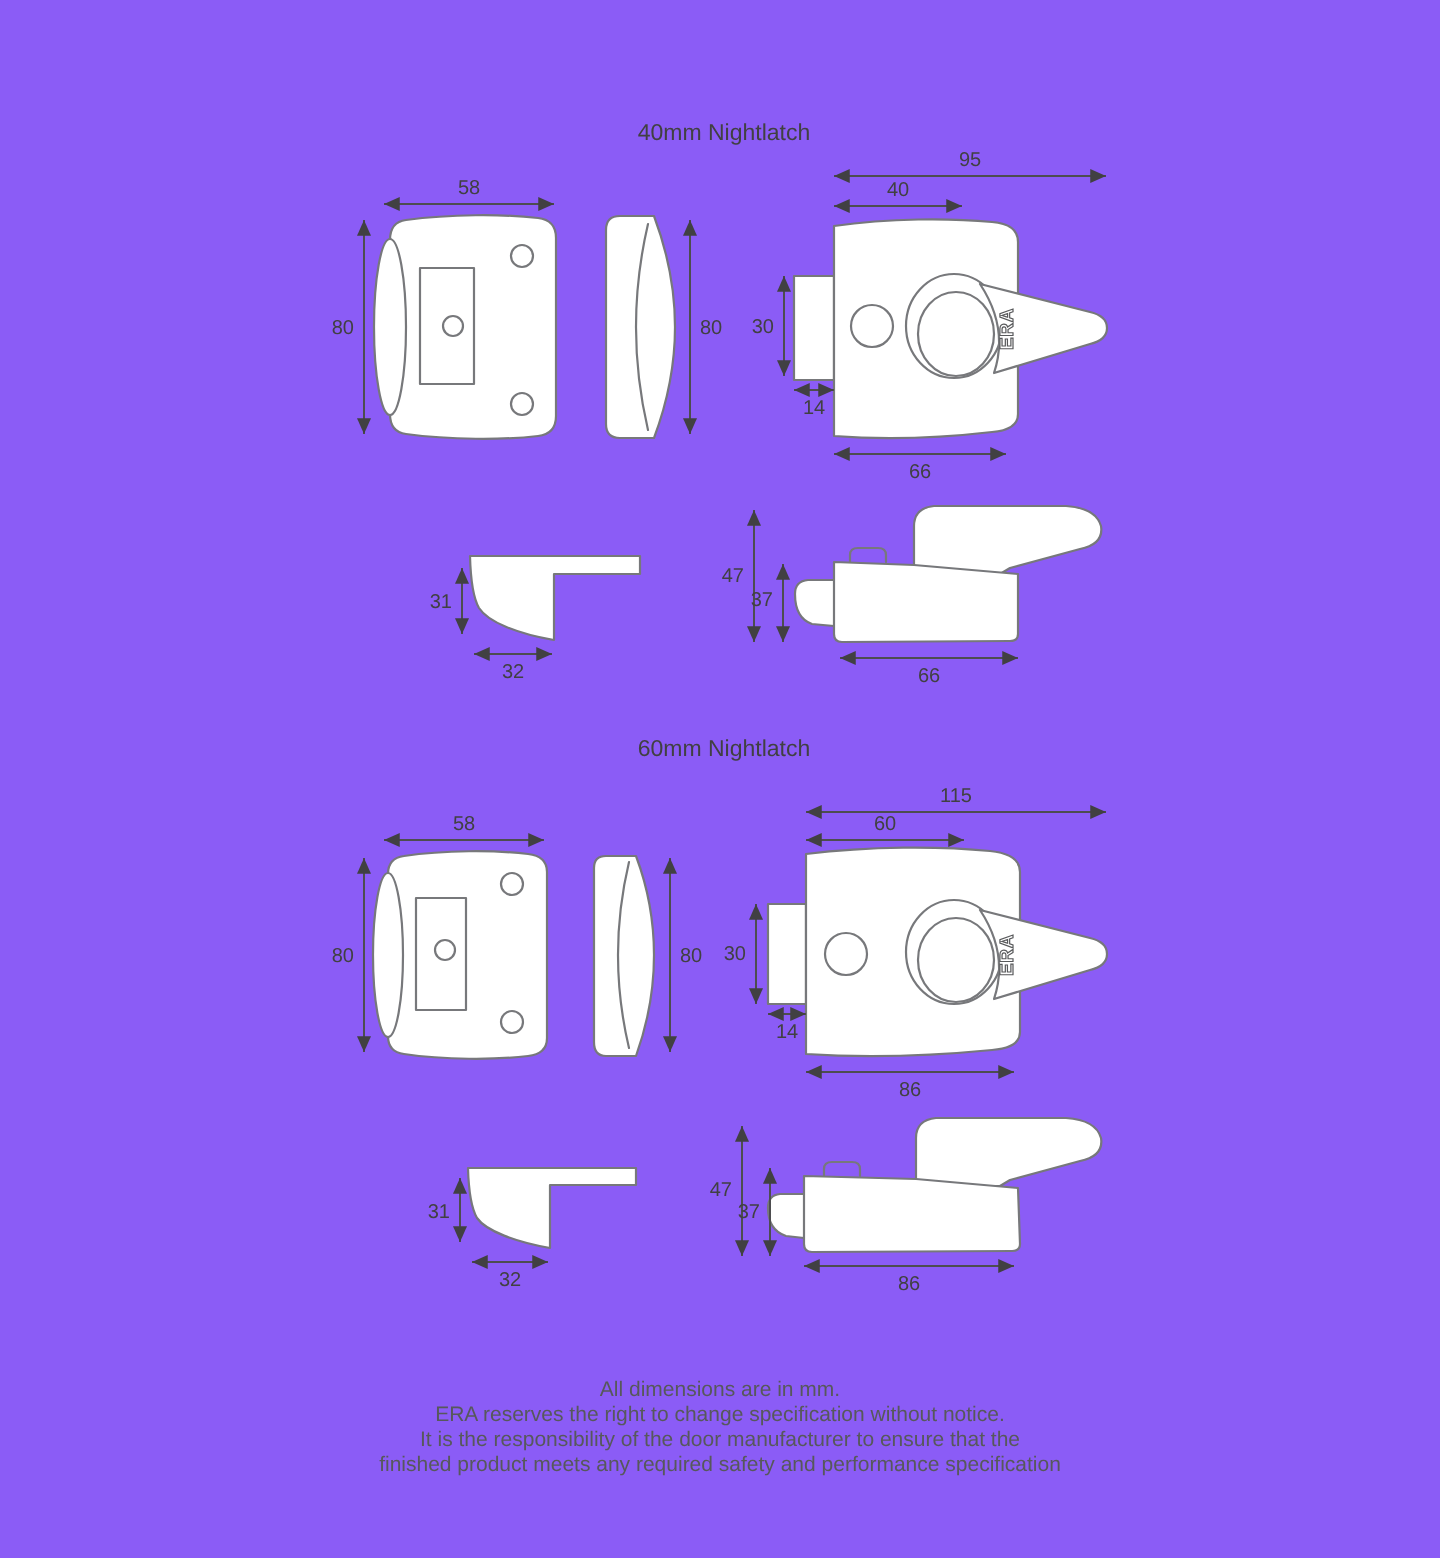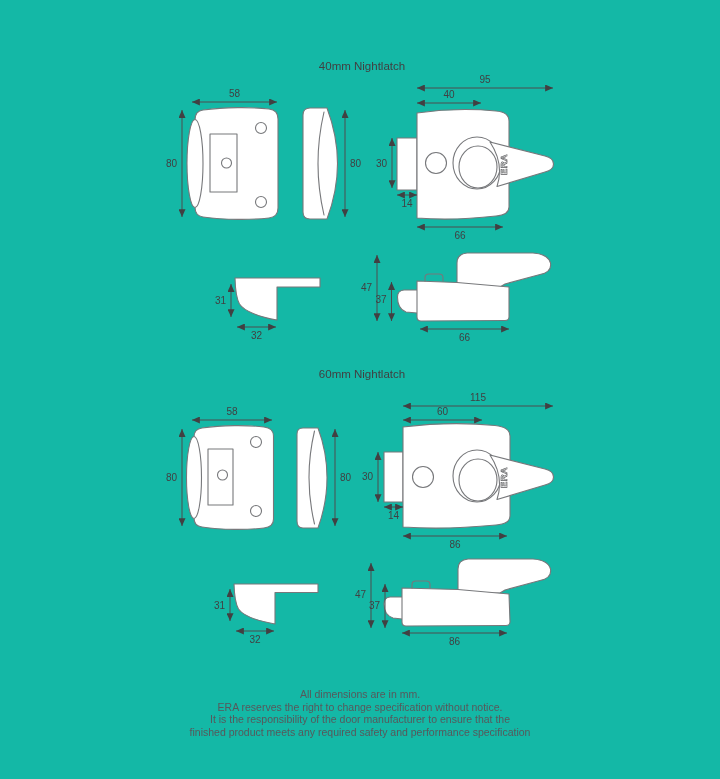--- a/index.html
+++ b/index.html
@@ -1,16 +1,16 @@
 <!DOCTYPE html>
 <html><head>
 <meta charset="utf-8">
 <style>
   html,body{margin:0;padding:0;background:#ffffff;}
-  .page{width:720px;height:779px;background:#14b8a6;position:relative;font-family:"Liberation Sans",sans-serif;}
+  .page{width:720px;height:779px;background:#8b5cf6;position:relative;font-family:"Liberation Sans",sans-serif;}
   svg{display:block;}
   .ol{fill:none;stroke:#77787b;stroke-width:1.1;stroke-linecap:round;stroke-linejoin:round;}
   .olf{fill:#ffffff;stroke:#77787b;stroke-width:1.1;stroke-linecap:round;stroke-linejoin:round;}
   .dimline{stroke:#4d4d4f;stroke-width:1;fill:none;}
   text{fill:#414042;}
   .dim{font-size:10px;}
   .ttl{font-size:11.5px;}
   .era{font-size:9.5px;font-weight:bold;fill:#ffffff;stroke:#58595b;stroke-width:0.6;letter-spacing:0.3px;}
   .foot{font-size:10.5px;fill:#57585b;}
 </style>

